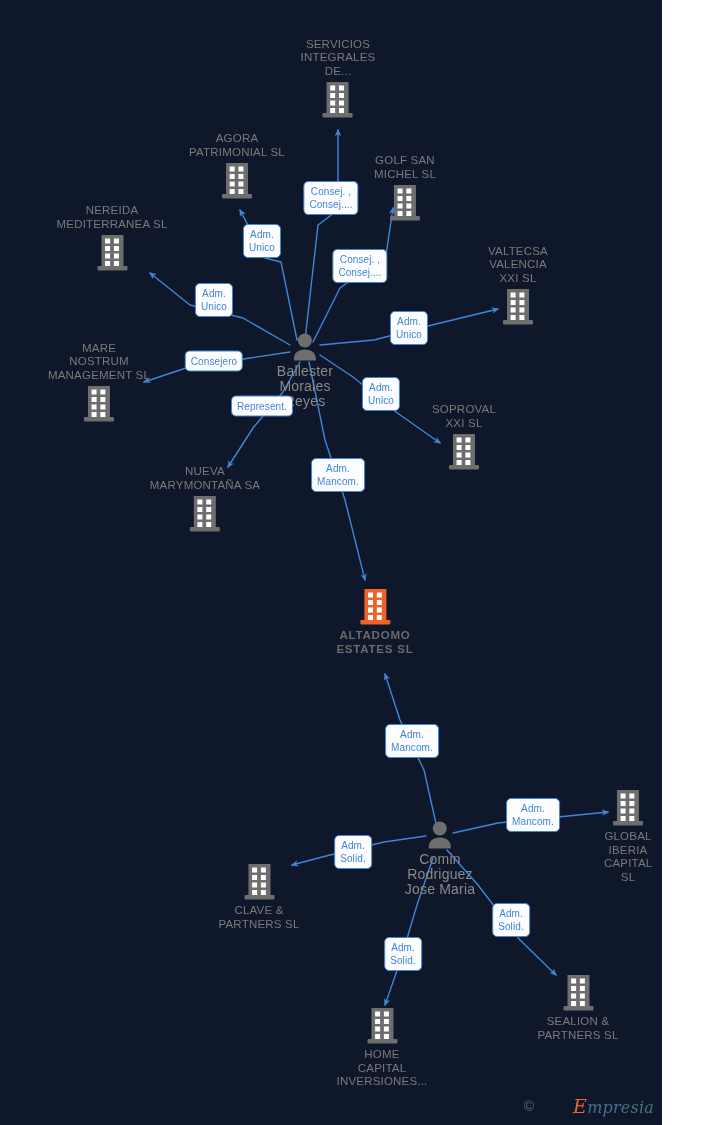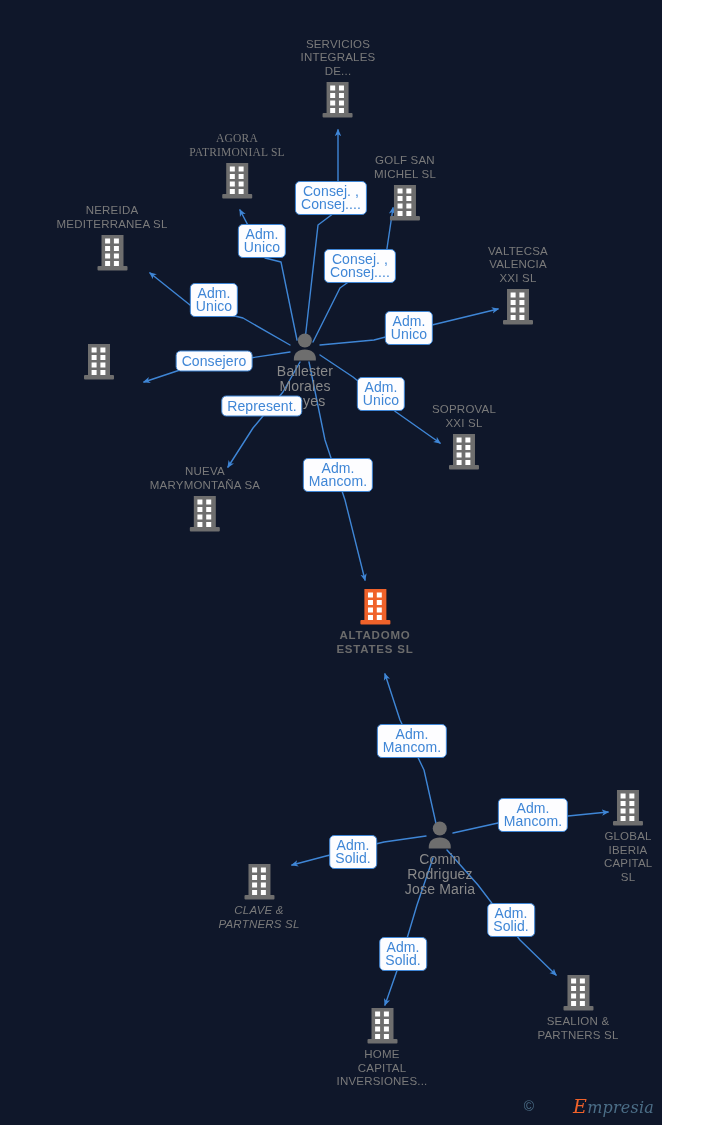--- a/index.html
+++ b/index.html
@@ -63,21 +63,21 @@
 
   
   .chip {
     position: absolute;
     transform: translate(-50%, -50%);
     box-sizing: border-box;
     border: 1.3px solid #3f86d6;
     border-radius: 5px;
     background: #fdfdff;
     color: #3f86d6;
-    font-size: 14px;
+    font-size: 10px;
     line-height: 13px;
     padding: 3px 5px;
     text-align: center;
     white-space: pre-line;
     letter-spacing: 0.1px;
   }
 
   .watermark {
     position: absolute;
     right: 8px;
@@ -140,21 +140,21 @@
             <rect x="2" y="33" width="30" height="4.5" rx="1" fill="#6e6e6e"></rect>
             <rect x="9.6" y="5.5" width="5" height="5" fill="#ffffff"></rect>
             <rect x="18.4" y="5.5" width="5" height="5" fill="#ffffff"></rect>
             <rect x="9.6" y="13" width="5" height="5" fill="#ffffff"></rect>
             <rect x="18.4" y="13" width="5" height="5" fill="#ffffff"></rect>
             <rect x="9.6" y="20.5" width="5" height="5" fill="#ffffff"></rect>
             <rect x="18.4" y="20.5" width="5" height="5" fill="#ffffff"></rect>
             <rect x="9.6" y="28" width="5" height="5" fill="#ffffff"></rect>
             <rect x="18.4" y="28" width="5" height="5" fill="#ffffff"></rect>
           </svg></span></div>
-      <div class="node" style="left: 237px; top: 132px; font-family: Liberation Serif, serif;"><span class="node-label above">AGORA
+      <div class="node" style="left: 237px; top: 132px;"><span class="node-label above">AGORA
 PATRIMONIAL SL</span><span><svg class="glyph" width="34" height="40" viewBox="0 0 34 40">
             <rect x="6" y="2" width="22" height="31" fill="#6e6e6e"></rect>
             <rect x="2" y="33" width="30" height="4.5" rx="1" fill="#6e6e6e"></rect>
             <rect x="9.6" y="5.5" width="5" height="5" fill="#ffffff"></rect>
             <rect x="18.4" y="5.5" width="5" height="5" fill="#ffffff"></rect>
             <rect x="9.6" y="13" width="5" height="5" fill="#ffffff"></rect>
             <rect x="18.4" y="13" width="5" height="5" fill="#ffffff"></rect>
             <rect x="9.6" y="20.5" width="5" height="5" fill="#ffffff"></rect>
             <rect x="18.4" y="20.5" width="5" height="5" fill="#ffffff"></rect>
             <rect x="9.6" y="28" width="5" height="5" fill="#ffffff"></rect>
@@ -193,21 +193,23 @@
             <rect x="2" y="33" width="30" height="4.5" rx="1" fill="#6e6e6e"></rect>
             <rect x="9.6" y="5.5" width="5" height="5" fill="#ffffff"></rect>
             <rect x="18.4" y="5.5" width="5" height="5" fill="#ffffff"></rect>
             <rect x="9.6" y="13" width="5" height="5" fill="#ffffff"></rect>
             <rect x="18.4" y="13" width="5" height="5" fill="#ffffff"></rect>
             <rect x="9.6" y="20.5" width="5" height="5" fill="#ffffff"></rect>
             <rect x="18.4" y="20.5" width="5" height="5" fill="#ffffff"></rect>
             <rect x="9.6" y="28" width="5" height="5" fill="#ffffff"></rect>
             <rect x="18.4" y="28" width="5" height="5" fill="#ffffff"></rect>
           </svg></span></div>
-      <div class="node" style="left: 99px; top: 341.5px;"><span><svg class="glyph" width="34" height="40" viewBox="0 0 34 40">
+      <div class="node" style="left: 99px; top: 341.5px;"><span class="node-label above">MARE
+NOSTRUM
+MANAGEMENT SL</span><span><svg class="glyph" width="34" height="40" viewBox="0 0 34 40">
             <rect x="6" y="2" width="22" height="31" fill="#6e6e6e"></rect>
             <rect x="2" y="33" width="30" height="4.5" rx="1" fill="#6e6e6e"></rect>
             <rect x="9.6" y="5.5" width="5" height="5" fill="#ffffff"></rect>
             <rect x="18.4" y="5.5" width="5" height="5" fill="#ffffff"></rect>
             <rect x="9.6" y="13" width="5" height="5" fill="#ffffff"></rect>
             <rect x="18.4" y="13" width="5" height="5" fill="#ffffff"></rect>
             <rect x="9.6" y="20.5" width="5" height="5" fill="#ffffff"></rect>
             <rect x="18.4" y="20.5" width="5" height="5" fill="#ffffff"></rect>
             <rect x="9.6" y="28" width="5" height="5" fill="#ffffff"></rect>
             <rect x="18.4" y="28" width="5" height="5" fill="#ffffff"></rect>
@@ -258,21 +260,21 @@
             <rect x="18.4" y="5.5" width="5" height="5" fill="#ffffff"></rect>
             <rect x="9.6" y="13" width="5" height="5" fill="#ffffff"></rect>
             <rect x="18.4" y="13" width="5" height="5" fill="#ffffff"></rect>
             <rect x="9.6" y="20.5" width="5" height="5" fill="#ffffff"></rect>
             <rect x="18.4" y="20.5" width="5" height="5" fill="#ffffff"></rect>
             <rect x="9.6" y="28" width="5" height="5" fill="#ffffff"></rect>
             <rect x="18.4" y="28" width="5" height="5" fill="#ffffff"></rect>
           </svg></span><span class="node-label">GLOBAL
 IBERIA
 CAPITAL SL</span></div>
-      <div class="node" style="left: 259px; top: 862px; font-style: italic;"><span><svg class="glyph" width="34" height="40" viewBox="0 0 34 40">
+      <div class="node" style="left: 259px; top: 862px;"><span><svg class="glyph" width="34" height="40" viewBox="0 0 34 40">
             <rect x="6" y="2" width="22" height="31" fill="#6e6e6e"></rect>
             <rect x="2" y="33" width="30" height="4.5" rx="1" fill="#6e6e6e"></rect>
             <rect x="9.6" y="5.5" width="5" height="5" fill="#ffffff"></rect>
             <rect x="18.4" y="5.5" width="5" height="5" fill="#ffffff"></rect>
             <rect x="9.6" y="13" width="5" height="5" fill="#ffffff"></rect>
             <rect x="18.4" y="13" width="5" height="5" fill="#ffffff"></rect>
             <rect x="9.6" y="20.5" width="5" height="5" fill="#ffffff"></rect>
             <rect x="18.4" y="20.5" width="5" height="5" fill="#ffffff"></rect>
             <rect x="9.6" y="28" width="5" height="5" fill="#ffffff"></rect>
             <rect x="18.4" y="28" width="5" height="5" fill="#ffffff"></rect>

